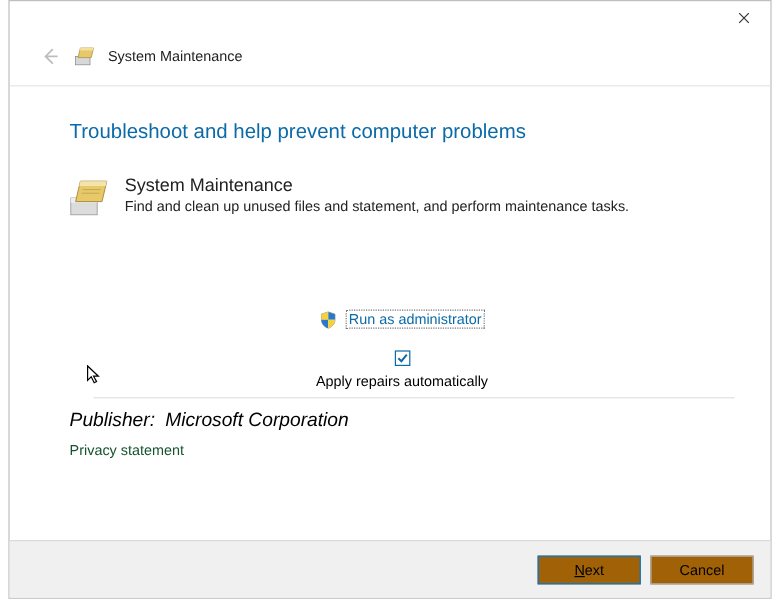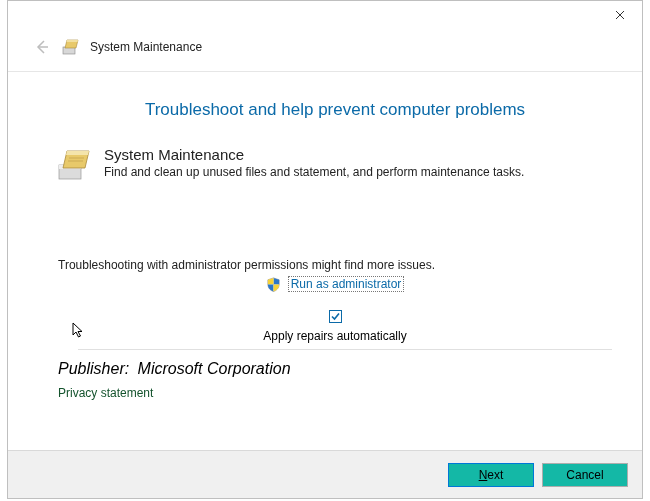--- a/index.html
+++ b/index.html
@@ -58,21 +58,20 @@
   }
   .header-title { font-size: 12px; color: #222; }
   .content {
     padding: 28px 30px 0 50px;
   }
   .page-heading {
     color: #0b6aa8;
     font-size: 17px;
     font-weight: 400;
     margin: 0 0 26px 0;
-    text-align: center;
   }
   .tshoot-row {
     display: flex;
     gap: 12px;
     margin-bottom: 8px;
   }
   .tool-icon {
     width: 34px; height: 34px;
     display: flex; align-items: flex-start; justify-content: center;
     padding-top: 2px;
@@ -129,21 +128,21 @@
     display: flex;
     justify-content: flex-end;
     align-items: center;
     gap: 8px;
     padding-right: 14px;
   }
   .btn {
     min-width: 86px;
     height: 24px;
     border: 1px solid #adadad;
-    background: #14b8a6;
+    background: #a16207;
     font-size: 12px;
     font-family: inherit;
     cursor: pointer;
     padding: 0 12px;
   }
   .btn.primary { border: 1px solid #0078d7; }
   .mnemonic { text-decoration: underline; }
 </style>
 </head>
 <body>
@@ -189,21 +188,20 @@
         </svg>
       </div>
       <div>
         <div class="tool-name">System Maintenance</div>
         <div class="tool-desc">Find and clean up unused files and statement, and perform maintenance tasks.</div>
       </div>
     </div>
 
     <div class="gap"></div>
 
-    <div class="admin-note">Troubleshooting with administrator permissions might find more issues.</div>
     <div class="run-admin-row">
       <div class="shield-icon">
         <svg width="15" height="15" viewBox="0 0 16 16">
           <path d="M8 1 L14 3 L14 8 C14 12 11 14.5 8 15.5 C5 14.5 2 12 2 8 L2 3 Z" fill="#fff" stroke="#555" stroke-width="0.5"></path>
           <path d="M8 1 L14 3 L14 8 L8 8 Z" fill="#2b77c9"></path>
           <path d="M8 1 L2 3 L2 8 L8 8 Z" fill="#f6d238"></path>
           <path d="M2 8 L8 8 L8 15.5 C5 14.5 2 12 2 8 Z" fill="#2b77c9"></path>
           <path d="M14 8 L8 8 L8 15.5 C11 14.5 14 12 14 8 Z" fill="#f6d238"></path>
         </svg>
       </div>

